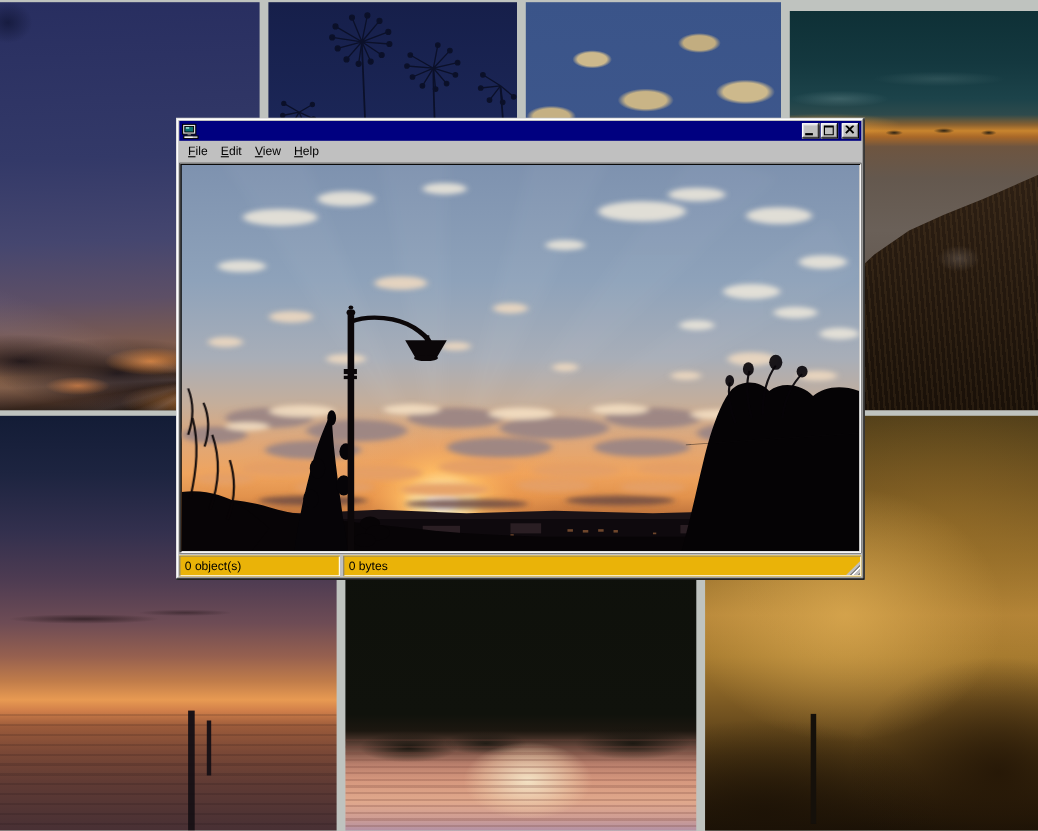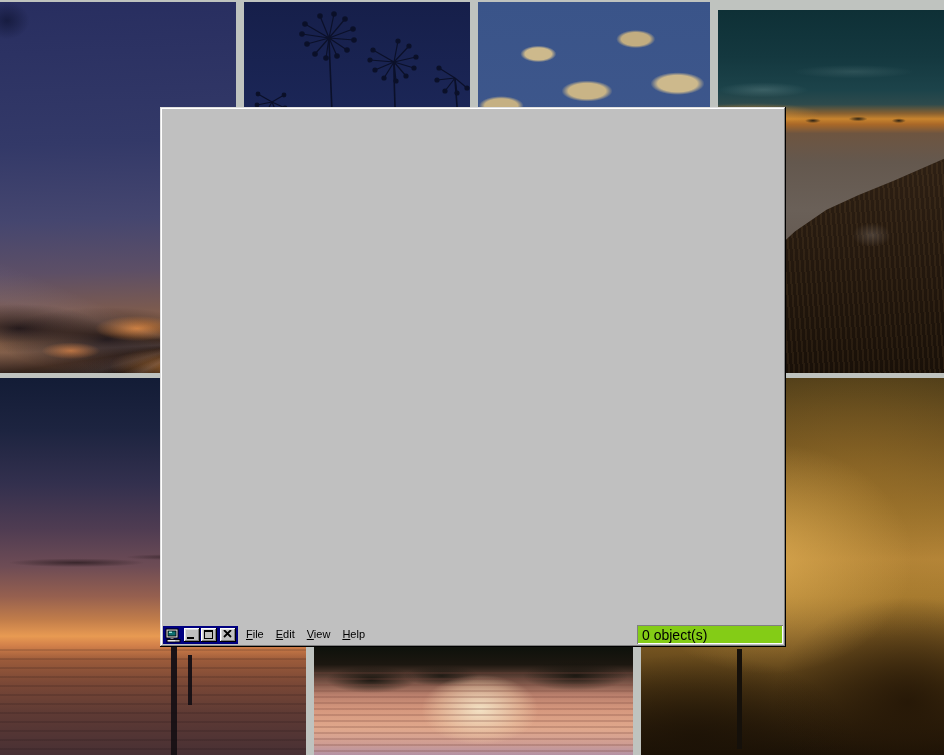--- a/index.html
+++ b/index.html
@@ -82,24 +82,24 @@
     background:
       radial-gradient(60px 50px at 14% 10%, rgba(22,15,6,.85), transparent 72%),
       radial-gradient(200px 160px at 42% 48%, rgba(222,172,82,.75), transparent 72%),
       radial-gradient(260px 200px at 72% 28%, rgba(160,115,40,.45), transparent 78%),
       radial-gradient(180px 140px at 88% 86%, rgba(36,22,6,.9), transparent 75%),
       radial-gradient(220px 120px at 18% 96%, rgba(28,18,6,.85), transparent 72%),
       linear-gradient(180deg,#4a3a18 0%,#6e5220 18%,#97702c 35%,#b8883a 48%,#a87c30 58%,#7a5822 70%,#4e3714 82%,#2a1c0a 94%,#1a1106 100%);}
   .pole-3{left:96px;top:271px;width:5px;height:100px;background:#15100a;}
 
   
-  .win{position:absolute;left:160px;top:107px;width:626px;height:540px;
-    background:#c0c0c0;padding:3px;display:flex;flex-direction:row;
+  .win{position:absolute;left:160px;top:107px;width:626px;height:420px;
+    background:#c0c0c0;padding:3px;display:flex;flex-direction:column;
     box-shadow:inset -1px -1px 0 #000, inset 1px 1px 0 #dfdfdf,
-               inset -2px -2px 0 #808080, inset 2px 2px 0 #fff;align-items:flex-end;}
+               inset -2px -2px 0 #808080, inset 2px 2px 0 #fff;}
   .titlebar{height:18px;background:#000080;display:flex;align-items:center;
     padding:1px 2px;color:#fff;flex:0 0 auto;}
   .title-icon{width:16px;height:15px;margin-right:3px;flex:0 0 auto;}
   .title-text{flex:1;font-size:11px;font-weight:bold;}
   .controls{display:flex;gap:1px;}
   .btn{width:16px;height:14px;background:#c0c0c0;position:relative;border:0;padding:0;
     box-shadow:inset -1px -1px 0 #000, inset 1px 1px 0 #fff,
                inset -2px -2px 0 #808080, inset 2px 2px 0 #dfdfdf;}
   .btn-close{margin-left:2px;}
   .g-min{position:absolute;left:3px;bottom:3px;width:7px;height:2px;background:#000;}
@@ -118,21 +118,21 @@
   .col:last-child{flex:1;border-right:none;}
   .col.right{justify-content:flex-end;}
 
   .content{flex:1;position:relative;overflow:hidden;
     box-shadow:inset 1px 1px 0 #808080, inset -1px -1px 0 #fff,
                inset 2px 2px 0 #0a0a0a, inset -2px -2px 0 #dfdfdf;
     background:#000;}
   .content svg{position:absolute;left:2px;top:2px;width:calc(100% - 4px);height:calc(100% - 4px);}
 
   .statusbar{height:19px;margin-top:2px;display:flex;gap:3px;flex:0 0 auto;}
-  .panel{background:#84cc16;font-size:14px;color:#000;display:flex;align-items:center;
+  .panel{background:#eab308;font-size:11px;color:#000;display:flex;align-items:center;
     padding:0 5px;box-shadow:inset 1px 1px 0 #808080, inset -1px -1px 0 #fff;}
   .panel-1{width:146px;}
   .panel-2{flex:1;position:relative;}
   .grip{position:absolute;right:1px;bottom:1px;width:13px;height:13px;
     clip-path:polygon(100% 0,100% 100%,0 100%);
     background:repeating-linear-gradient(135deg,#868686 0 1.5px,#fdfdfd 1.5px 3px,#c0c0c0 3px 5.5px);}
 </style>
 </head>
 <body>
 
@@ -434,14 +434,18 @@
         </g>
         <line x1="460" y1="332" x2="618" y2="318" stroke="#0a080a" stroke-opacity=".5" stroke-width="1"></line>
       </g>
     </svg>
   </div>
 
   <div class="statusbar">
     <div class="panel panel-1">
       <span>0 object(s)</span>
     </div>
+    <div class="panel panel-2">
+      <span>0 bytes</span>
+      <div class="grip"></div>
+    </div>
   </div>
 </div>
 
 </body></html>

